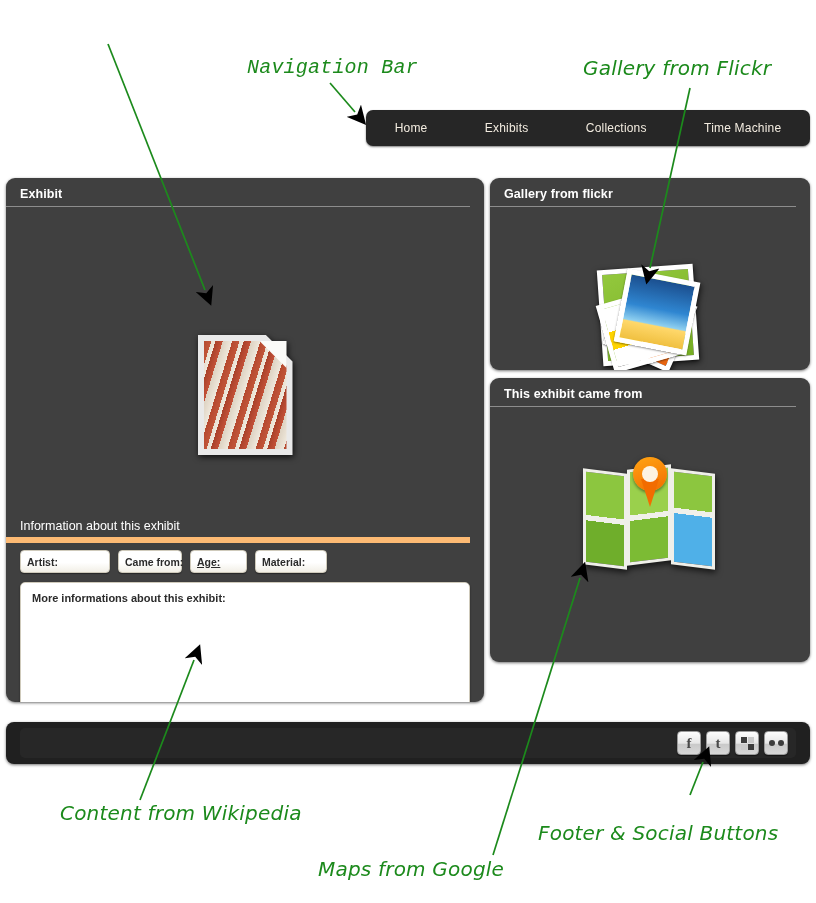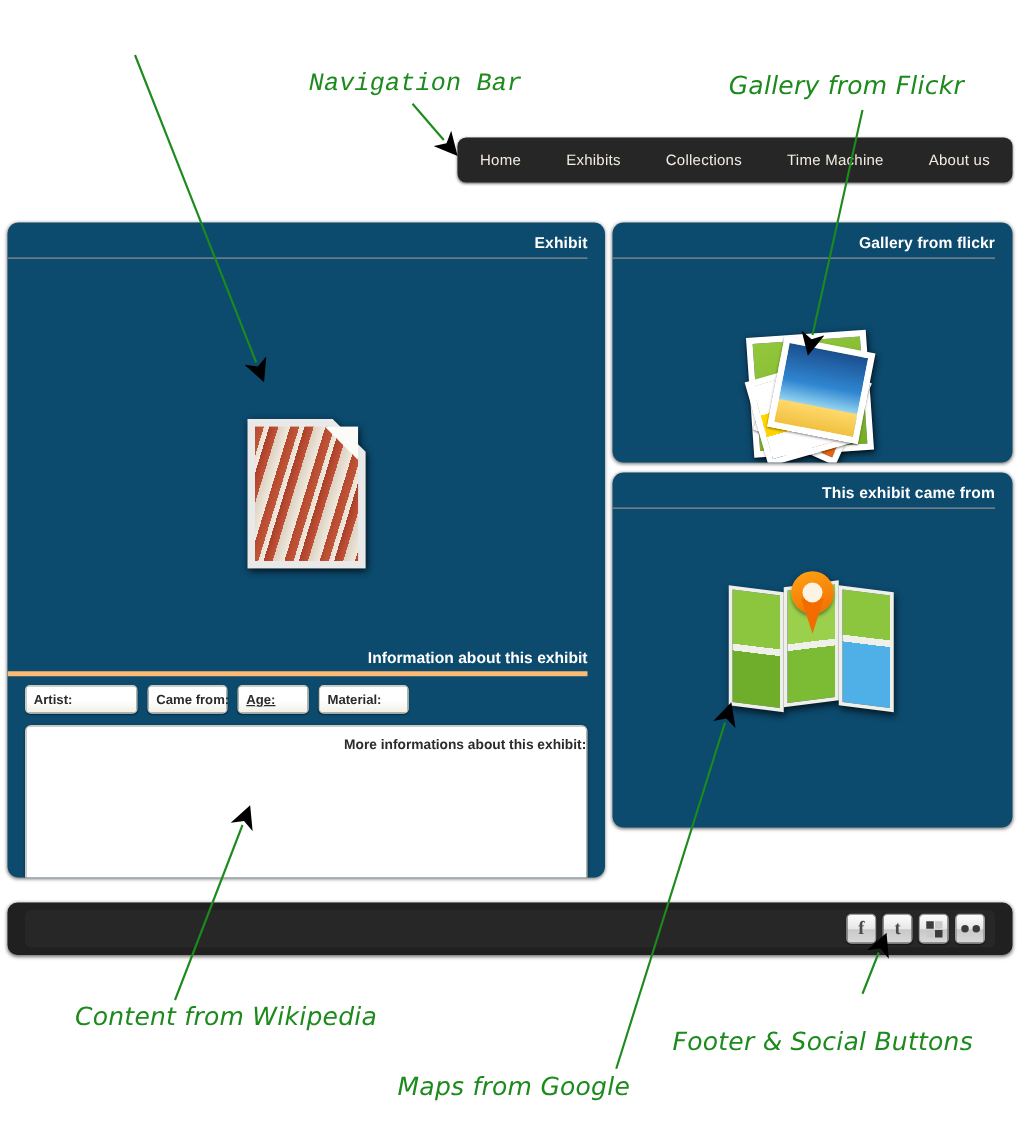--- a/index.html
+++ b/index.html
@@ -65,25 +65,24 @@
     line-height: 36px;
     height: 36px;
     letter-spacing: .2px;
     cursor: pointer;
     white-space: nowrap;
   }
 
   
   .panel {
     position: absolute;
-    background: #0c4a6e;
+    background: #404040;
     border-radius: 9px;
     box-shadow: 0 1px 3px rgba(0,0,0,.55);
     overflow: hidden;
-    text-align: right;
   }
   .panel-title {
     color: #ffffff;
     font-size: 12.5px;
     font-weight: bold;
     letter-spacing: .1px;
     padding: 9px 0 5px 14px;
     margin: 0 14px 0 0;
     border-bottom: 1px solid #8d8d8d;
   }
@@ -139,24 +138,24 @@
 
   
   .info-section {
     position: absolute;
     left: 0; right: 0;
     top: 312px;
   }
   .info-title {
     color: #ffffff;
     font-size: 12.5px;
-    font-weight: bold;
+    font-weight: normal;
     padding: 0 0 4px 14px;
     margin: 0 14px 0 0;
-    border-bottom: 4px solid #fdba74;
+    border-bottom: 6px solid #fdba74;
   }
   .field-row {
     display: flex;
     gap: 8px;
     padding: 7px 0 0 14px;
   }
   .field-box {
     background: linear-gradient(180deg,#ffffff 0%,#ffffff 55%,#f2efe6 100%);
     border: 1px solid #cfcabb;
     border-radius: 4px;
@@ -368,21 +367,20 @@
 </head>
 <body>
 
 <div class="page">
 
   <div class="navbar">
     <div class="nav-item">Home</div>
     <div class="nav-item">Exhibits</div>
     <div class="nav-item">Collections</div>
     <div class="nav-item">Time Machine</div>
-    <div class="nav-item">About us</div>
   </div>
 
   <div class="panel" id="panel-exhibit">
     <div class="panel-title">Exhibit</div>
     <div class="panel-body">
 
       <div class="exhibit-image-wrap">
         <div class="img-placeholder">
           <div class="sheet"></div>
           <div class="photo"></div>

